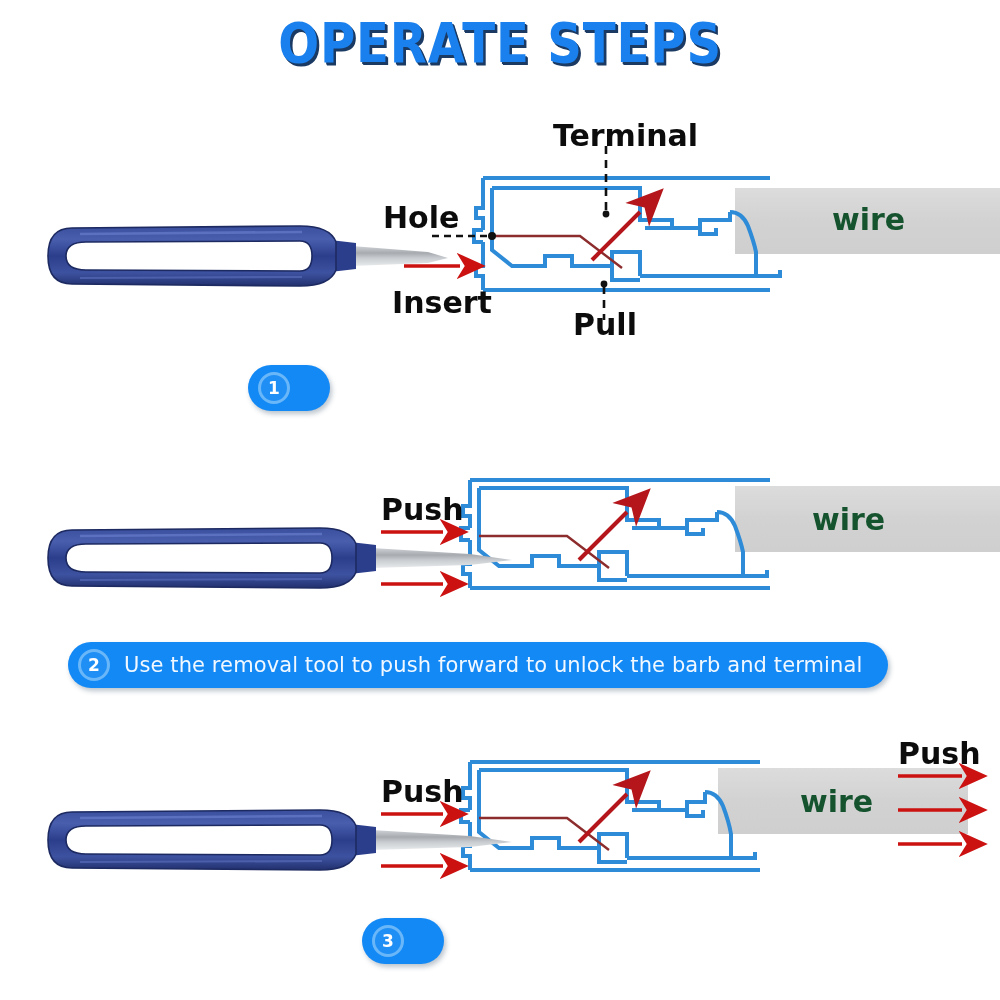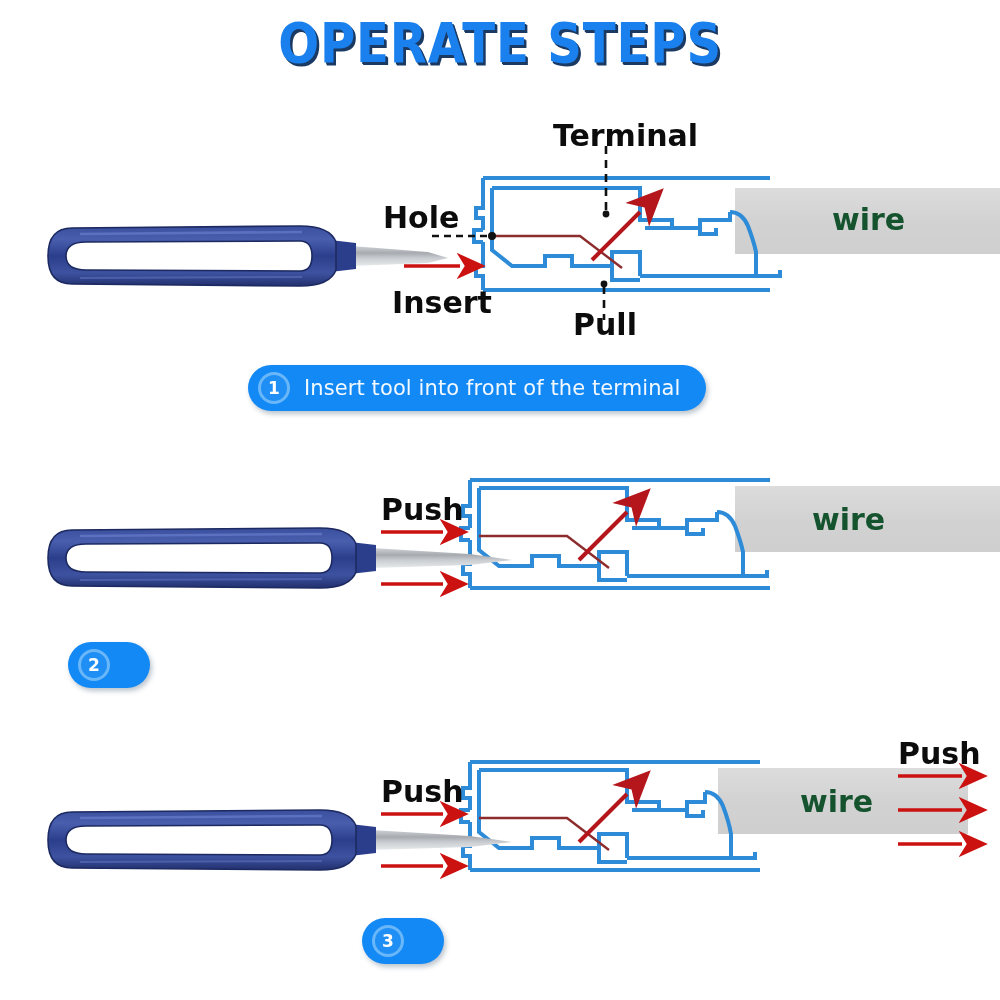--- a/index.html
+++ b/index.html
@@ -239,21 +239,20 @@
       <div class="anno anno-22" style="left:383px; top:100px;">Hole</div>
       <div class="anno anno-22" style="left:573px; top:207px;">Pull</div>
       <div class="anno anno-22" style="left:392px; top:185px;">Insert</div>
       <div class="wire-label" style="left:832px; top:102px;">wire</div>
     </div>
 
     <div class="pill" style="left:248px; top:265px;">
       <div class="pill-badge">
         <span>1</span>
       </div>
-      <div class="pill-text">Insert tool into front of the terminal</div>
     </div>
   </div>
 
   <div class="step" style="top:470px;">
 
     <div class="step-figure">
       <svg width="1000" height="165" viewBox="0 0 1000 165">
         <defs>
           <linearGradient id="handleGrad2" x1="0" y1="0" x2="0" y2="1">
             <stop offset="0%" stop-color="#3a4f9e"></stop>
@@ -322,20 +321,21 @@
       </svg>
 
       <div class="anno anno-22" style="left:381px; top:22px;">Push</div>
       <div class="wire-label" style="left:812px; top:32px;">wire</div>
     </div>
 
     <div class="pill" style="left:68px; top:172px;">
       <div class="pill-badge">
         <span>2</span>
       </div>
+      <div class="pill-text">Use the removal tool to push forward to unlock the barb and terminal</div>
     </div>
   </div>
 
   <div class="step" style="top:730px;">
 
     <div class="step-figure">
       <svg width="1000" height="175" viewBox="0 0 1000 175">
         <defs>
           <linearGradient id="handleGrad3" x1="0" y1="0" x2="0" y2="1">
             <stop offset="0%" stop-color="#3a4f9e"></stop>

